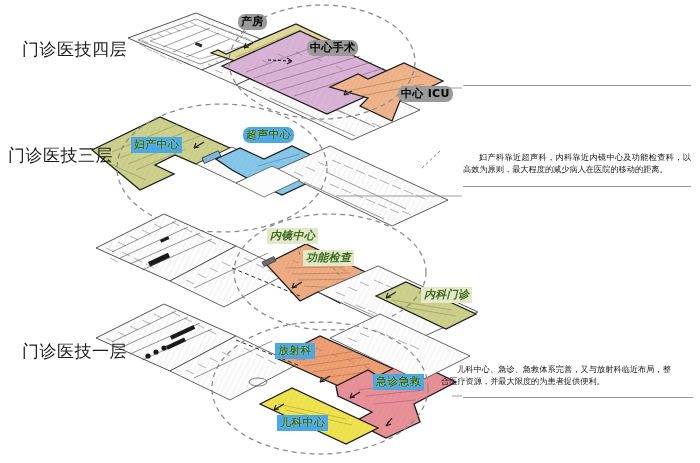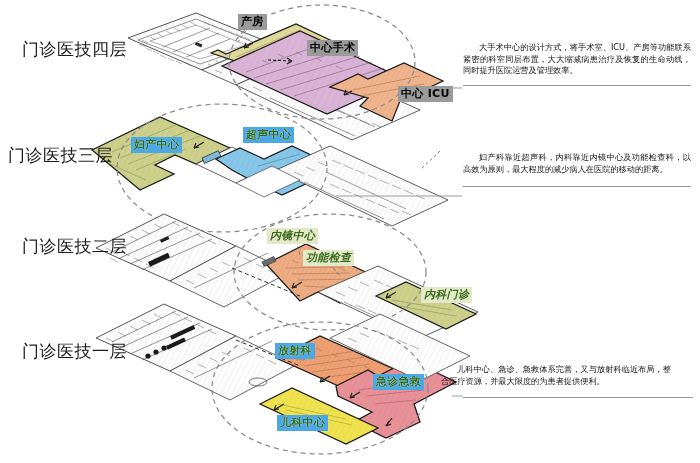--- a/index.html
+++ b/index.html
@@ -25,21 +25,21 @@
   
   .tag{
     position:absolute;
     font-size:11px;
     line-height:13px;
     padding:1px 3px 2px 3px;
     white-space:nowrap;
     font-weight:bold;
     letter-spacing:.3px;
   }
-  .tag.gray{background:#9a9a9a;color:#000;}
+  .tag.gray{background:#9a9a9a;color:#000;border-radius:7px;}
   .tag.cyan{background:#4aa8e8;color:#2f6b1f;text-shadow:0 0 1px #fff;}
   .tag.olive{background:#e3e9c8;color:#3c6b20;font-style:italic;}
 
   
   .note{
     position:absolute;
     font-size:8.2px;
     line-height:11.5px;
     color:#111;
     text-align:justify;
@@ -507,39 +507,37 @@
 
     <g stroke="#9b9b9b" stroke-width="1" fill="none">
       <path d="M410,88 L462,88"></path>
       <path d="M336,196 L462,196"></path>
       <path d="M452,396 L462,396"></path>
     </g>
   </svg>
 
   <div class="floor-label" style="left:22px;top:38px;">门诊医技四层</div>
   <div class="floor-label" style="left:8px;top:144px;">门诊医技三层</div>
-  <div class="floor-label" style="left:22px;top:235px;">门诊医技二层</div>
   <div class="floor-label" style="left:22px;top:340px;">门诊医技一层</div>
 
   <div class="tag gray" style="left:238px;top:14px;">产房</div>
   <div class="tag gray" style="left:307px;top:40px;">中心手术</div>
   <div class="tag gray" style="left:398px;top:86px;">中心 ICU</div>
 
   <div class="tag cyan" style="left:131px;top:137px;">妇产中心</div>
-  <div class="tag cyan" style="left:243px;top:127px;">超声中心</div>
+  <div class="tag cyan" style="left:243px;top:127px;border-radius:7px;">超声中心</div>
 
   <div class="tag olive" style="left:267px;top:228px;">内镜中心</div>
   <div class="tag olive" style="left:303px;top:250px;">功能检查</div>
   <div class="tag olive" style="left:421px;top:287px;">内科门诊</div>
 
   <div class="tag cyan" style="left:275px;top:343px;">放射科</div>
   <div class="tag cyan" style="left:373px;top:374px;">急诊急救</div>
   <div class="tag cyan" style="left:277px;top:415px;">儿科中心</div>
 
-  <div class="note" style="left:463px;top:42px;width:228px;">大手术中心的设计方式，将手术室、ICU、产房等功能联系紧密的科室同层布置，大大缩减病患治疗及恢复的生命动线，同时提升医院运营及管理效率。</div>
   <div class="note-rule" style="left:463px;top:85px;width:228px;"></div>
 
   <div class="note" style="left:463px;top:152px;width:228px;">妇产科靠近超声科，内科靠近内镜中心及功能检查科，以高效为原则，最大程度的减少病人在医院的移动的距离。</div>
   <div class="note-rule" style="left:463px;top:186px;width:228px;"></div>
 
   <div class="note" style="left:441px;top:364px;width:230px;">儿科中心、急诊、急救体系完善，又与放射科临近布局，整合医疗资源，并最大限度的为患者提供便利。</div>
   <div class="note-rule" style="left:463px;top:397px;width:230px;"></div>
 
 </div>
 

